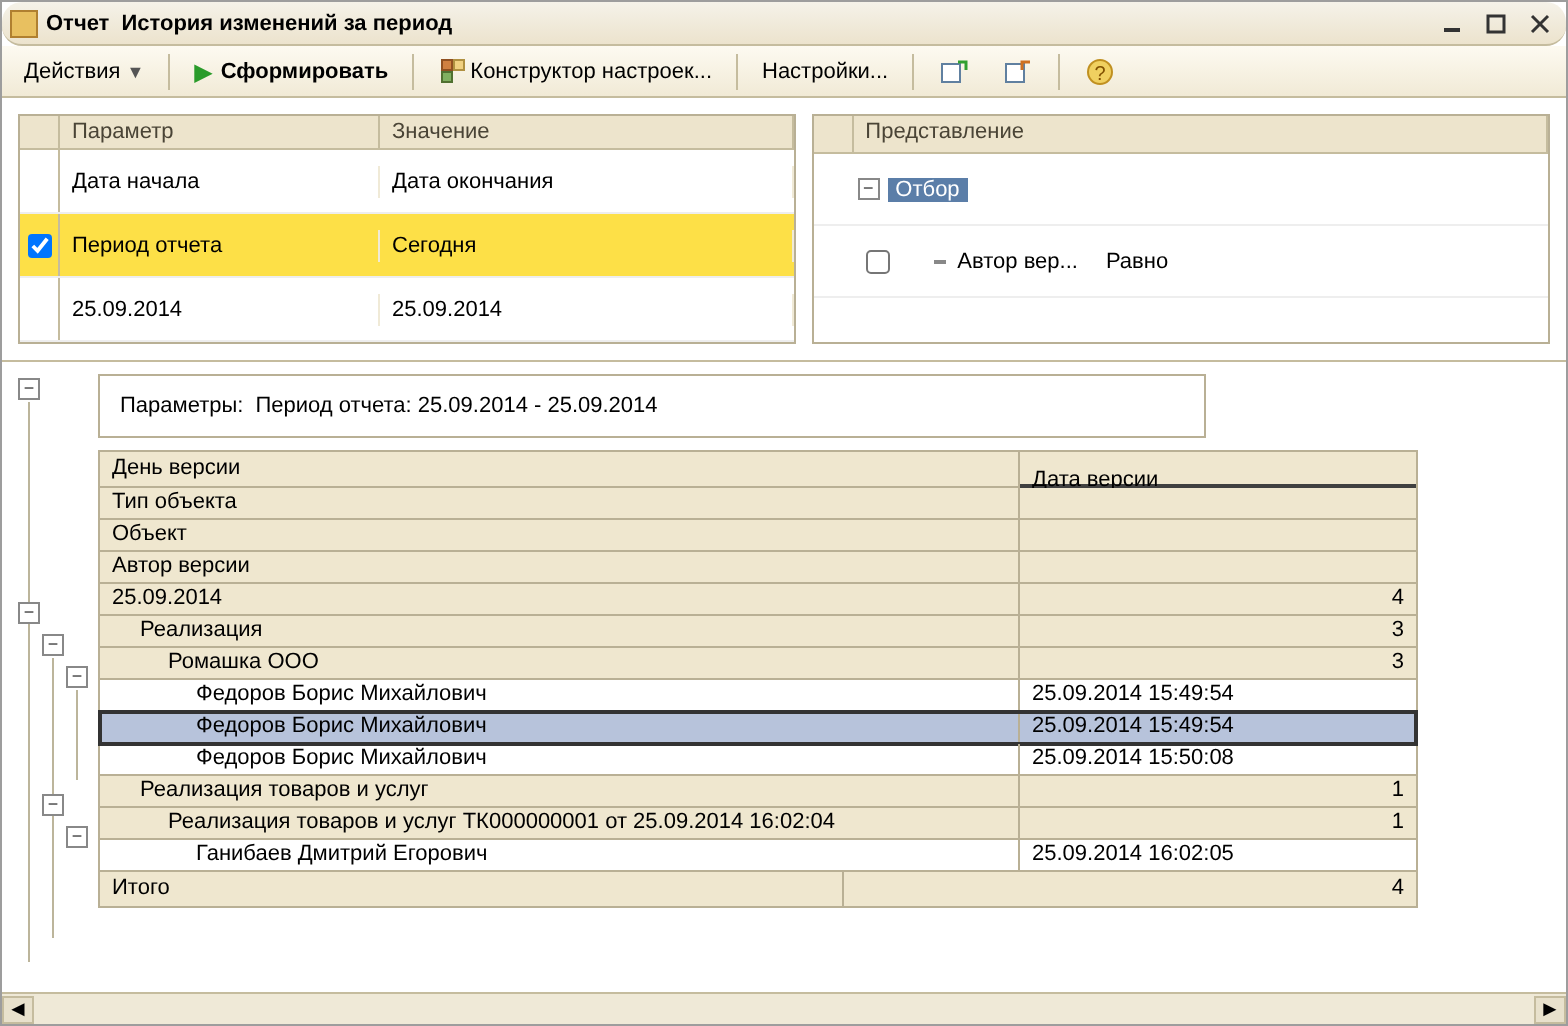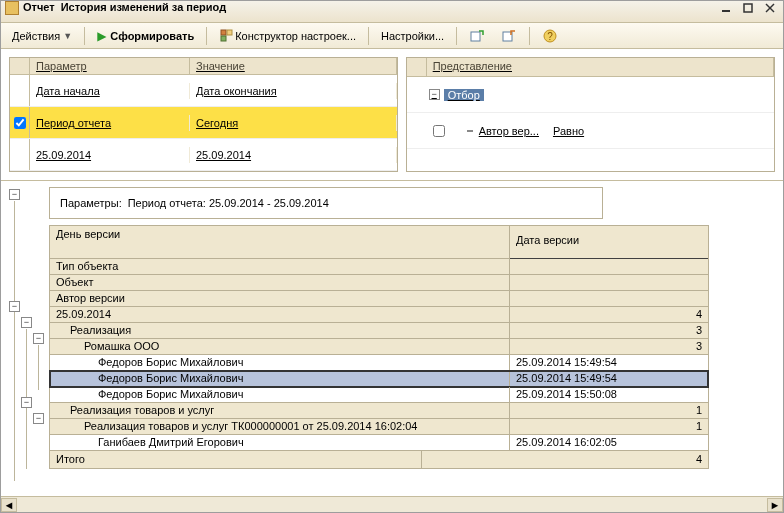--- a/index.html
+++ b/index.html
@@ -18,22 +18,23 @@
     height: 513px;
     display: flex;
     flex-direction: column;
     background: #fff;
   }
   .title-bar {
     height: 22px;
     background: linear-gradient(#f5f2e9, #ece3cd);
     border-bottom: 1px solid #c5bc9e;
     display: flex;
-    align-items: flex-start;
+    align-items: center;
     padding: 0 4px;
+    border-radius: 10px;
   }
   .title-bar .app-icon { width: 14px; height: 14px; background: #e8c060; border: 1px solid #b08030; margin-right: 4px; }
   .title-bar .title { font-weight: bold; flex: 0 0 auto; }
   .title-bar .subtitle { margin-left: 6px; font-weight: bold; color: #000; }
   .title-bar .spacer { flex: 1; }
   .title-bar .win-btn { width: 18px; height: 14px; margin-left: 4px; display:flex; align-items:center; justify-content:center; }
   .title-bar .win-btn svg { width:12px; height:12px; }
   .toolbar {
     height: 26px;
     background: linear-gradient(#fdfaf1, #f1ead6);
@@ -53,21 +54,20 @@
   }
   .tb-sep { width:1px; height:18px; background:#c5bc9e; margin:0 3px; }
   .tb-play { color: #2a9b2a; font-size: 12px; margin-right:4px; }
   .tb-drop { font-size:9px; margin-left:3px; color:#555; }
   .tb-icon { width:16px; height:16px; display:inline-flex; align-items:center; justify-content:center; }
   .content-area {
     flex: 1;
     display: flex;
     flex-direction: column;
     overflow: hidden;
-    text-decoration: underline;
   }
   .params-pane {
     display: flex;
     gap: 8px;
     padding: 8px;
     height: 132px;
     border-bottom: 1px solid #c5bc9e;
   }
   .grid {
     flex: 1;
@@ -132,23 +132,23 @@
   .hscroll .track { flex:1; height:14px; }
   .og-box {
     width:11px; height:11px; border:1px solid #888; background:#fff; font-size:9px; line-height:9px; text-align:center; color:#333;
     position:absolute;
   }
   .rep-table { display:flex; flex-direction:column; border-top:1px solid #b9b095; border-left:1px solid #b9b095; border-right:1px solid #b9b095; width:660px; margin-left:44px; }
   .rep-params {
     border:1px solid #b9b095; width:554px; margin-left:44px; height:32px;
     display:flex; align-items:center; padding-left:10px; margin-bottom:6px;
   }
-  .rep-hr { display:flex; height:33px; background:#efe7cf; }
+  .rep-hr { display:flex; height:18px; background:#efe7cf; }
   .rep-hr .c1 { width:460px; border-right:1px solid #b9b095; border-bottom:1px solid #b9b095; padding:2px 6px; }
-  .rep-hr .c2 { flex:1; border-bottom:1px solid #404040; padding:8px 6px; }
+  .rep-hr .c2 { flex:1; border-bottom:3px solid #404040; padding:8px 6px; }
   .rep-subh { display:flex; height:16px; background:#efe7cf; }
   .rep-subh .cell { width:460px; border-right:1px solid #b9b095; border-bottom:1px solid #b9b095; padding:1px 6px; }
   .rep-subh .rest { flex:1; border-bottom:1px solid #b9b095; }
   .rep-line { display:flex; height:16px; }
   .rep-line .c1 { width:460px; border-right:1px solid #b9b095; border-bottom:1px solid #b9b095; padding:1px 4px 1px var(--pad,6px); white-space:nowrap; overflow:hidden; }
   .rep-line .c2 { flex:1; border-bottom:1px solid #b9b095; padding:1px 6px; text-align:left; }
   .rep-line .c2.num { text-align:right; }
   .rep-line.bold { background:#efe7cf; }
   .rep-line.sel-dark { background:#b7c3db; outline:2px solid #333; outline-offset:-1px;}
   .rep-foot { display:flex; height:18px; background:#efe7cf; border-bottom:1px solid #b9b095;}

